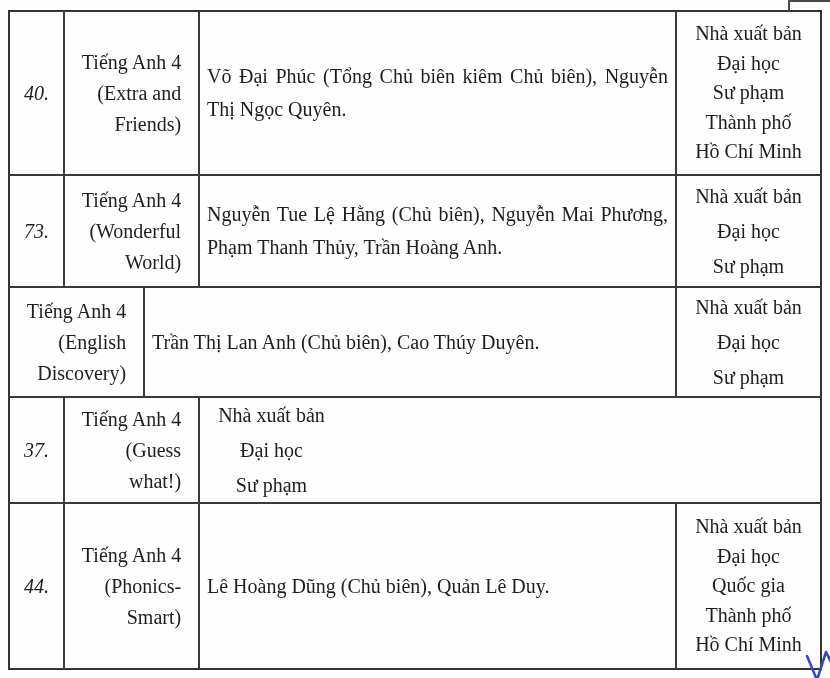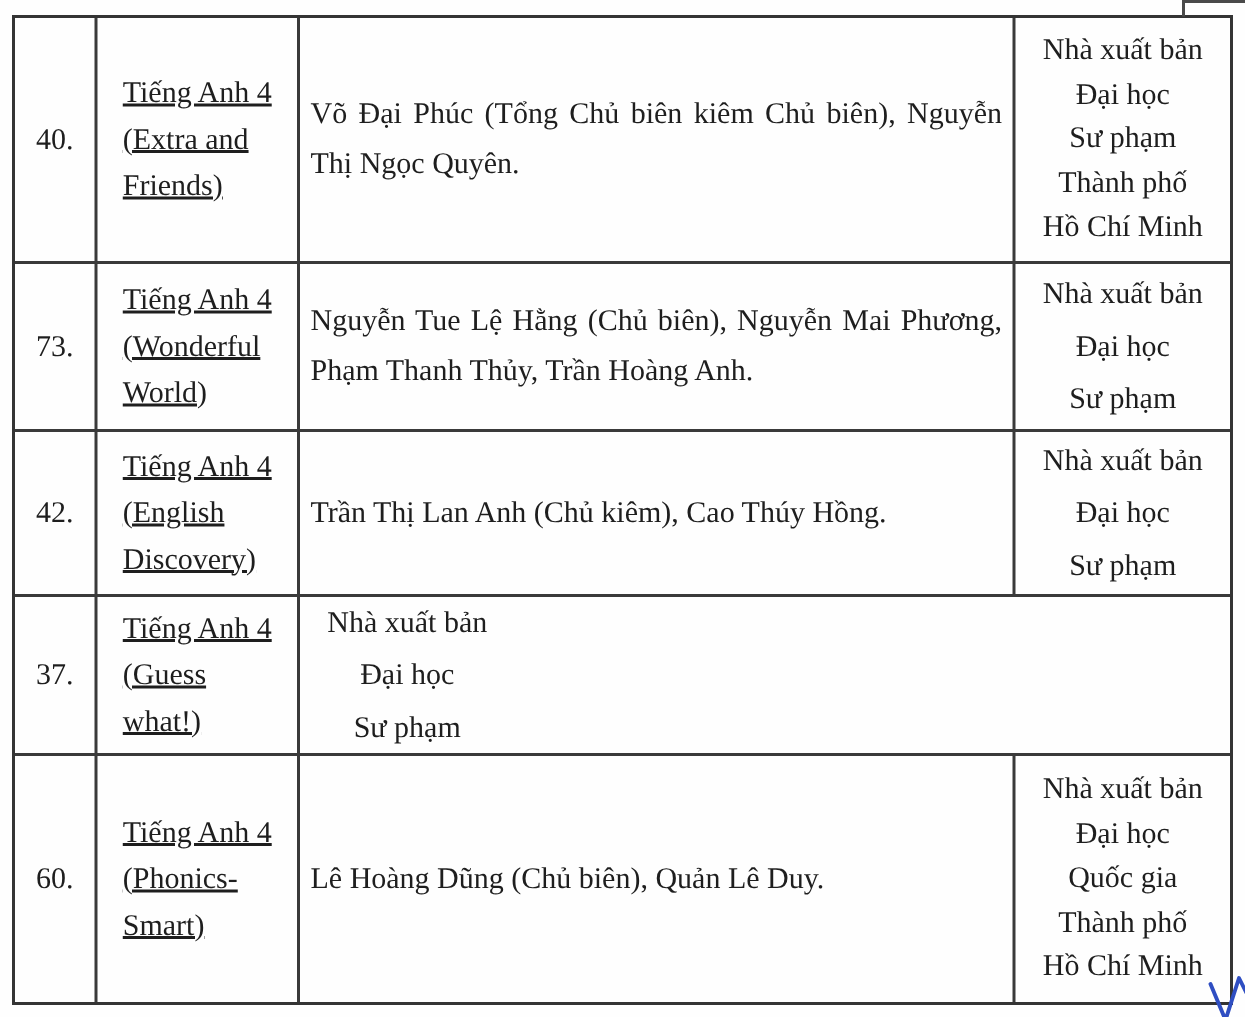--- a/index.html
+++ b/index.html
@@ -41,29 +41,29 @@
     flex-direction: column;
     justify-content: center;
     font-size: 20px;
   }
   .cell:not(:last-child) { border-right: 2px solid #3a3a3a; }
   .c-num {
     width: 55px;
     flex: 0 0 55px;
     align-items: center;
     text-align: right;
+    font-style: italic;
   }
   .c-title {
     width: 135px;
     flex: 0 0 135px;
     align-items: center;
-    text-align: left;
+    text-align: right;
     white-space: pre-line;
     line-height: 1.55;
-    text-decoration: underline;
   }
   .c-authors {
     flex: 1 1 auto;
     padding: 0 7px;
     text-align: justify;
     line-height: 1.65;
   }
   .c-pub {
     width: 143px;
     flex: 0 0 143px;
@@ -116,42 +116,41 @@
       <div class="cell c-title">Tiếng Anh 4
 (Wonderful
 World)</div>
       <div class="cell c-authors">Nguyễn Tue Lệ Hằng (Chủ biên), Nguyễn Mai Phương, Phạm Thanh Thủy, Trần Hoàng Anh.</div>
       <div class="cell c-pub pub-loose">Nhà xuất bản
 Đại học
 Sư phạm</div>
     </div>
 
     <div class="row">
-      <div class="cell c-num">42.</div>
       <div class="cell c-title">Tiếng Anh 4
 (English
 Discovery)</div>
-      <div class="cell c-authors">Trần Thị Lan Anh (Chủ kiêm), Cao Thúy Hồng.</div>
+      <div class="cell c-authors">Trần Thị Lan Anh (Chủ biên), Cao Thúy Duyên.</div>
       <div class="cell c-pub pub-loose">Nhà xuất bản
 Đại học
 Sư phạm</div>
     </div>
 
     <div class="row">
       <div class="cell c-num">37.</div>
       <div class="cell c-title">Tiếng Anh 4
 (Guess
 what!)</div>
       <div class="cell c-pub pub-loose">Nhà xuất bản
 Đại học
 Sư phạm</div>
     </div>
 
     <div class="row">
-      <div class="cell c-num">60.</div>
+      <div class="cell c-num">44.</div>
       <div class="cell c-title">Tiếng Anh 4
 (Phonics-
 Smart)</div>
       <div class="cell c-authors">Lê Hoàng Dũng (Chủ biên), Quản Lê Duy.</div>
       <div class="cell c-pub pub-tight">Nhà xuất bản
 Đại học
 Quốc gia
 Thành phố
 Hồ Chí Minh</div>
     </div>

